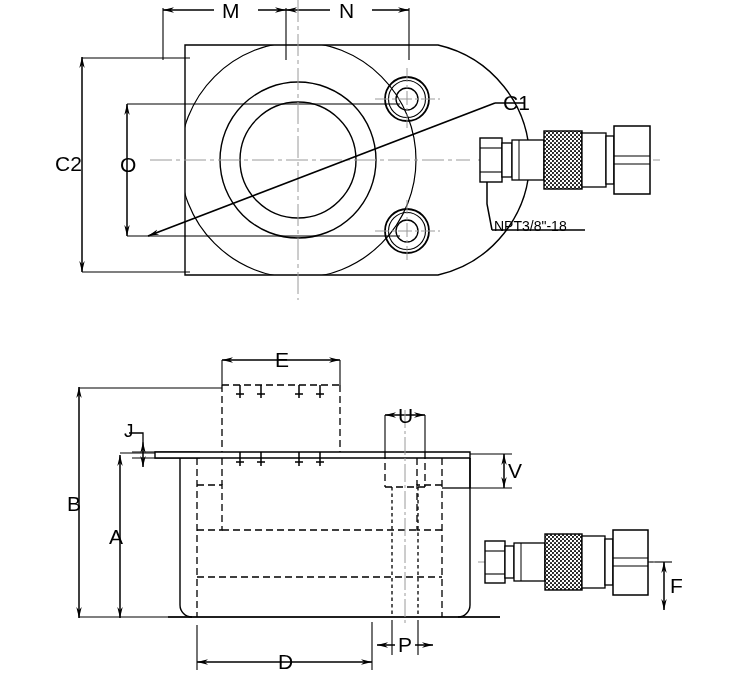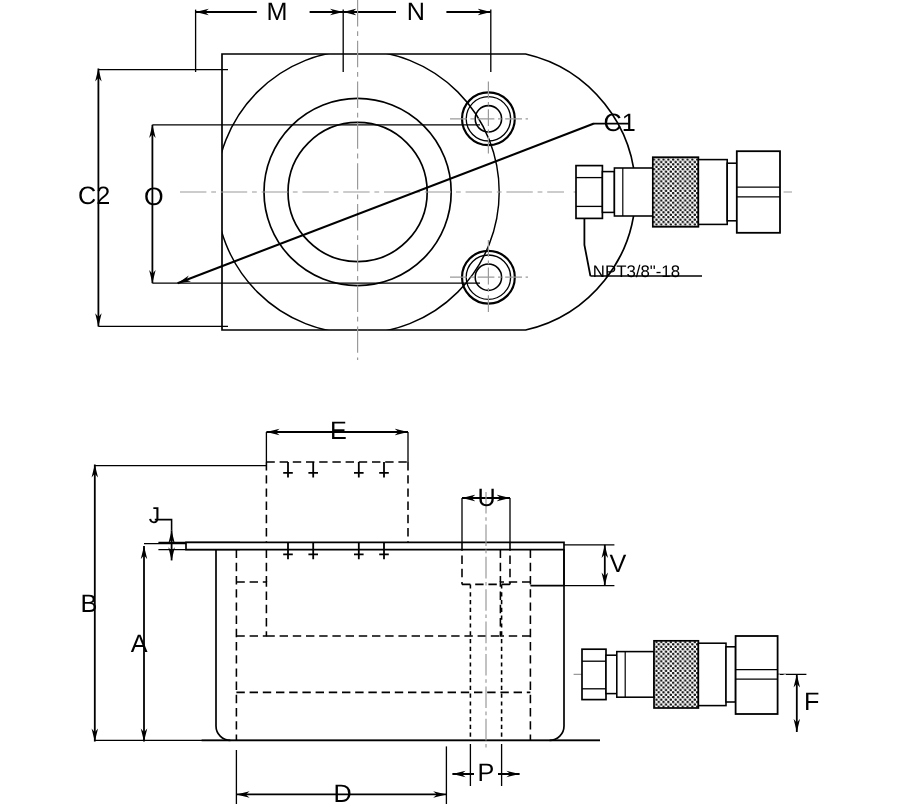--- a/index.html
+++ b/index.html
@@ -268,21 +268,21 @@
         <rect x="605" y="539" width="8" height="46" fill="#fff" stroke="#000" stroke-width="1.3"></rect>
         <rect x="613" y="530" width="35" height="65" fill="#fff" stroke="#000" stroke-width="1.5"></rect>
         <line x1="613" y1="558" x2="648" y2="558" stroke="#000" stroke-width="1.1"></line>
         <line x1="613" y1="566" x2="648" y2="566" stroke="#000" stroke-width="1.1"></line>
       </g>
     </g>
   </svg>
 
   <div class="dimlabel lbl-big" style="left:222px;top:0px;">M</div>
   <div class="dimlabel lbl-big" style="left:339px;top:0px;">N</div>
-  <div class="dimlabel lbl-big" style="left:65px;top:153px;text-align:center;">C2</div>
+  <div class="dimlabel lbl-big" style="left:55px;top:153px;text-align:center;">C2</div>
   <div class="dimlabel lbl-big" style="left:120px;top:154px;">O</div>
   <div class="dimlabel lbl-big" style="left:503px;top:92px;">C1</div>
   <div class="dimlabel lbl-small" style="left:494px;top:219px;">NPT3/8"-18</div>
 
   <div class="dimlabel lbl-big" style="left:275px;top:349px;">E</div>
   <div class="dimlabel lbl-med" style="left:124px;top:421px;">J</div>
   <div class="dimlabel lbl-big" style="left:67px;top:493px;">B</div>
   <div class="dimlabel lbl-big" style="left:109px;top:526px;">A</div>
   <div class="dimlabel lbl-big" style="left:398px;top:405px;">U</div>
   <div class="dimlabel lbl-big" style="left:508px;top:460px;">V</div>

